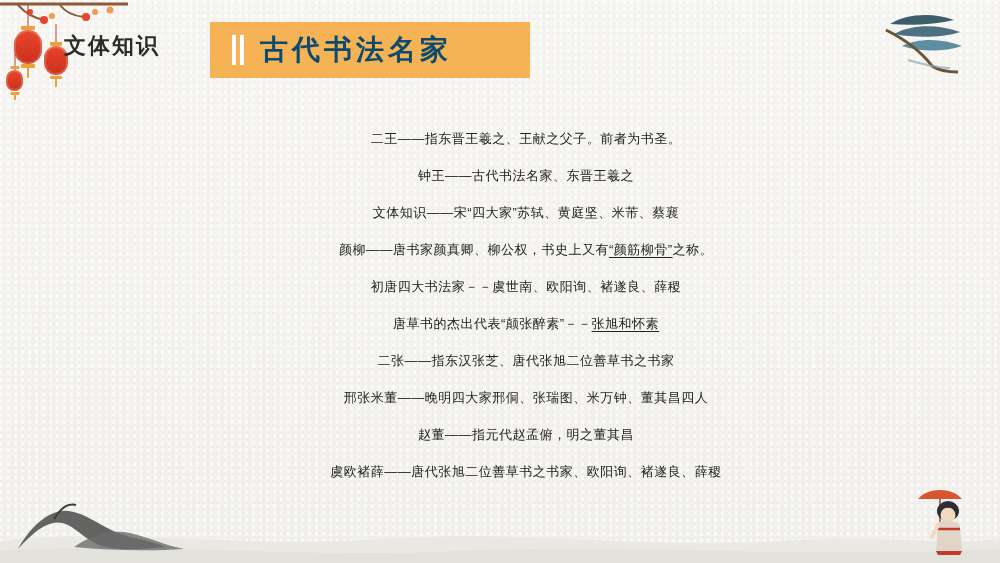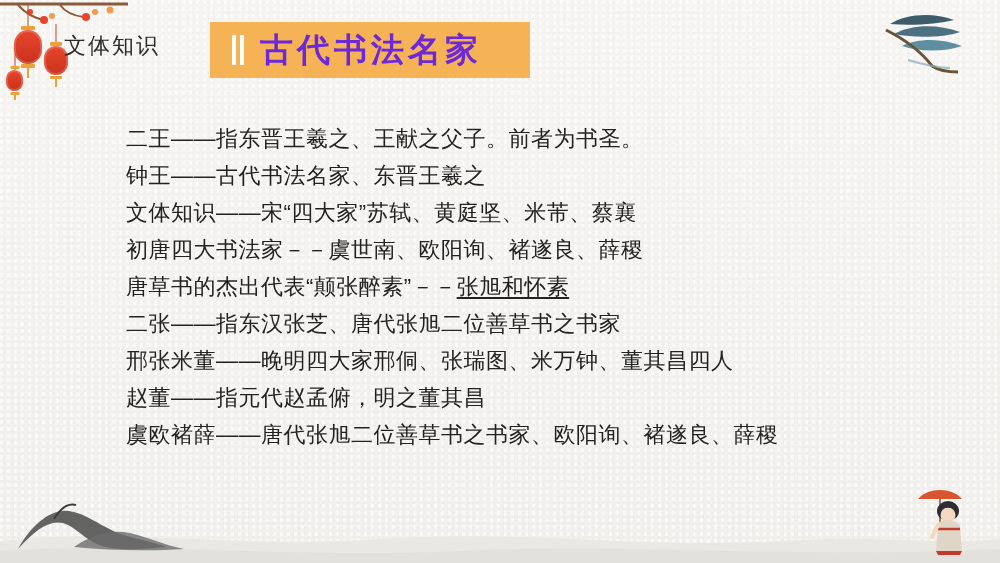--- a/index.html
+++ b/index.html
@@ -86,21 +86,21 @@
   .l3 .cap, .l3 .base { width: 9px; height: 3px; }
   .l3 .string { top: -16px; height: 16px; }
   .l3 .tassel { bottom: -9px; height: 8px; }
 
   
   .section-tag {
     position: absolute;
     left: 64px;
     top: 31px;
     font-size: 22px;
-    font-weight: normal;
+    font-weight: bold;
     color: #2b2b2b;
     letter-spacing: 2px;
     white-space: nowrap;
   }
   .title-banner {
     position: absolute;
     left: 210px;
     top: 22px;
     width: 320px;
     height: 56px;
@@ -114,40 +114,41 @@
     margin-left: 22px;
   }
   .title-bars i {
     display: block;
     width: 4px;
     height: 30px;
     background: #ffffff;
   }
   .title-text {
     margin-left: 16px;
-    font-size: 33px;
+    font-size: 28px;
     font-weight: bold;
-    color: #6d28d9;
+    color: #0c4a6e;
     letter-spacing: 4px;
     white-space: nowrap;
   }
 
   
   .content {
     position: absolute;
     left: 126px;
     top: 120px;
     width: 800px;
   }
   .line {
-    font-size: 22px;
+    font-size: 13px;
     color: #222222;
     line-height: 37px;
     white-space: nowrap;
     letter-spacing: 0.5px;
+    text-align: center;
   }
   .line .ul {
     text-decoration: underline;
     text-underline-offset: 3px;
   }
 
   
   .ink-mountain {
     position: absolute;
     left: 14px;
@@ -237,20 +238,21 @@
     <path d="M30 38 C46 30, 70 30, 90 38 C72 44, 48 44, 30 38 Z" fill="#5d8fa0"></path>
     <path d="M14 22 C30 30, 48 42, 60 58" stroke="#6b5437" stroke-width="3" fill="none"></path>
     <path d="M60 58 C66 62, 74 64, 86 64" stroke="#6b5437" stroke-width="3" fill="none"></path>
     <path d="M36 52 C50 56, 64 60, 78 60" stroke="#87a9b5" stroke-width="2" fill="none" opacity="0.7"></path>
   </svg>
 
   <div class="content">
     <div class="line">二王——指东晋王羲之、王献之父子。前者为书圣。</div>
     <div class="line">钟王——古代书法名家、东晋王羲之</div>
     <div class="line">文体知识——宋“四大家”苏轼、黄庭坚、米芾、蔡襄</div>
+    <div class="line"><span>颜柳——唐书家颜真卿、柳公权，书史上又有</span><span class="ul">“颜筋柳骨”</span><span>之称。</span></div>
     <div class="line">初唐四大书法家－－虞世南、欧阳询、褚遂良、薛稷</div>
     <div class="line"><span>唐草书的杰出代表“颠张醉素”－－</span><span class="ul">张旭和怀素</span></div>
     <div class="line">二张——指东汉张芝、唐代张旭二位善草书之书家</div>
     <div class="line">邢张米董——晚明四大家邢侗、张瑞图、米万钟、董其昌四人</div>
     <div class="line">赵董——指元代赵孟俯，明之董其昌</div>
     <div class="line">虞欧褚薛——唐代张旭二位善草书之书家、欧阳询、褚遂良、薛稷</div>
   </div>
 
   <svg class="bottom-mist" viewBox="0 0 1000 62" preserveAspectRatio="none">
     <path d="M0 40 C120 26, 240 48, 380 38 C520 28, 640 48, 780 40 C880 34, 940 44, 1000 38 L1000 62 L0 62 Z" fill="#e9e8e3"></path>

